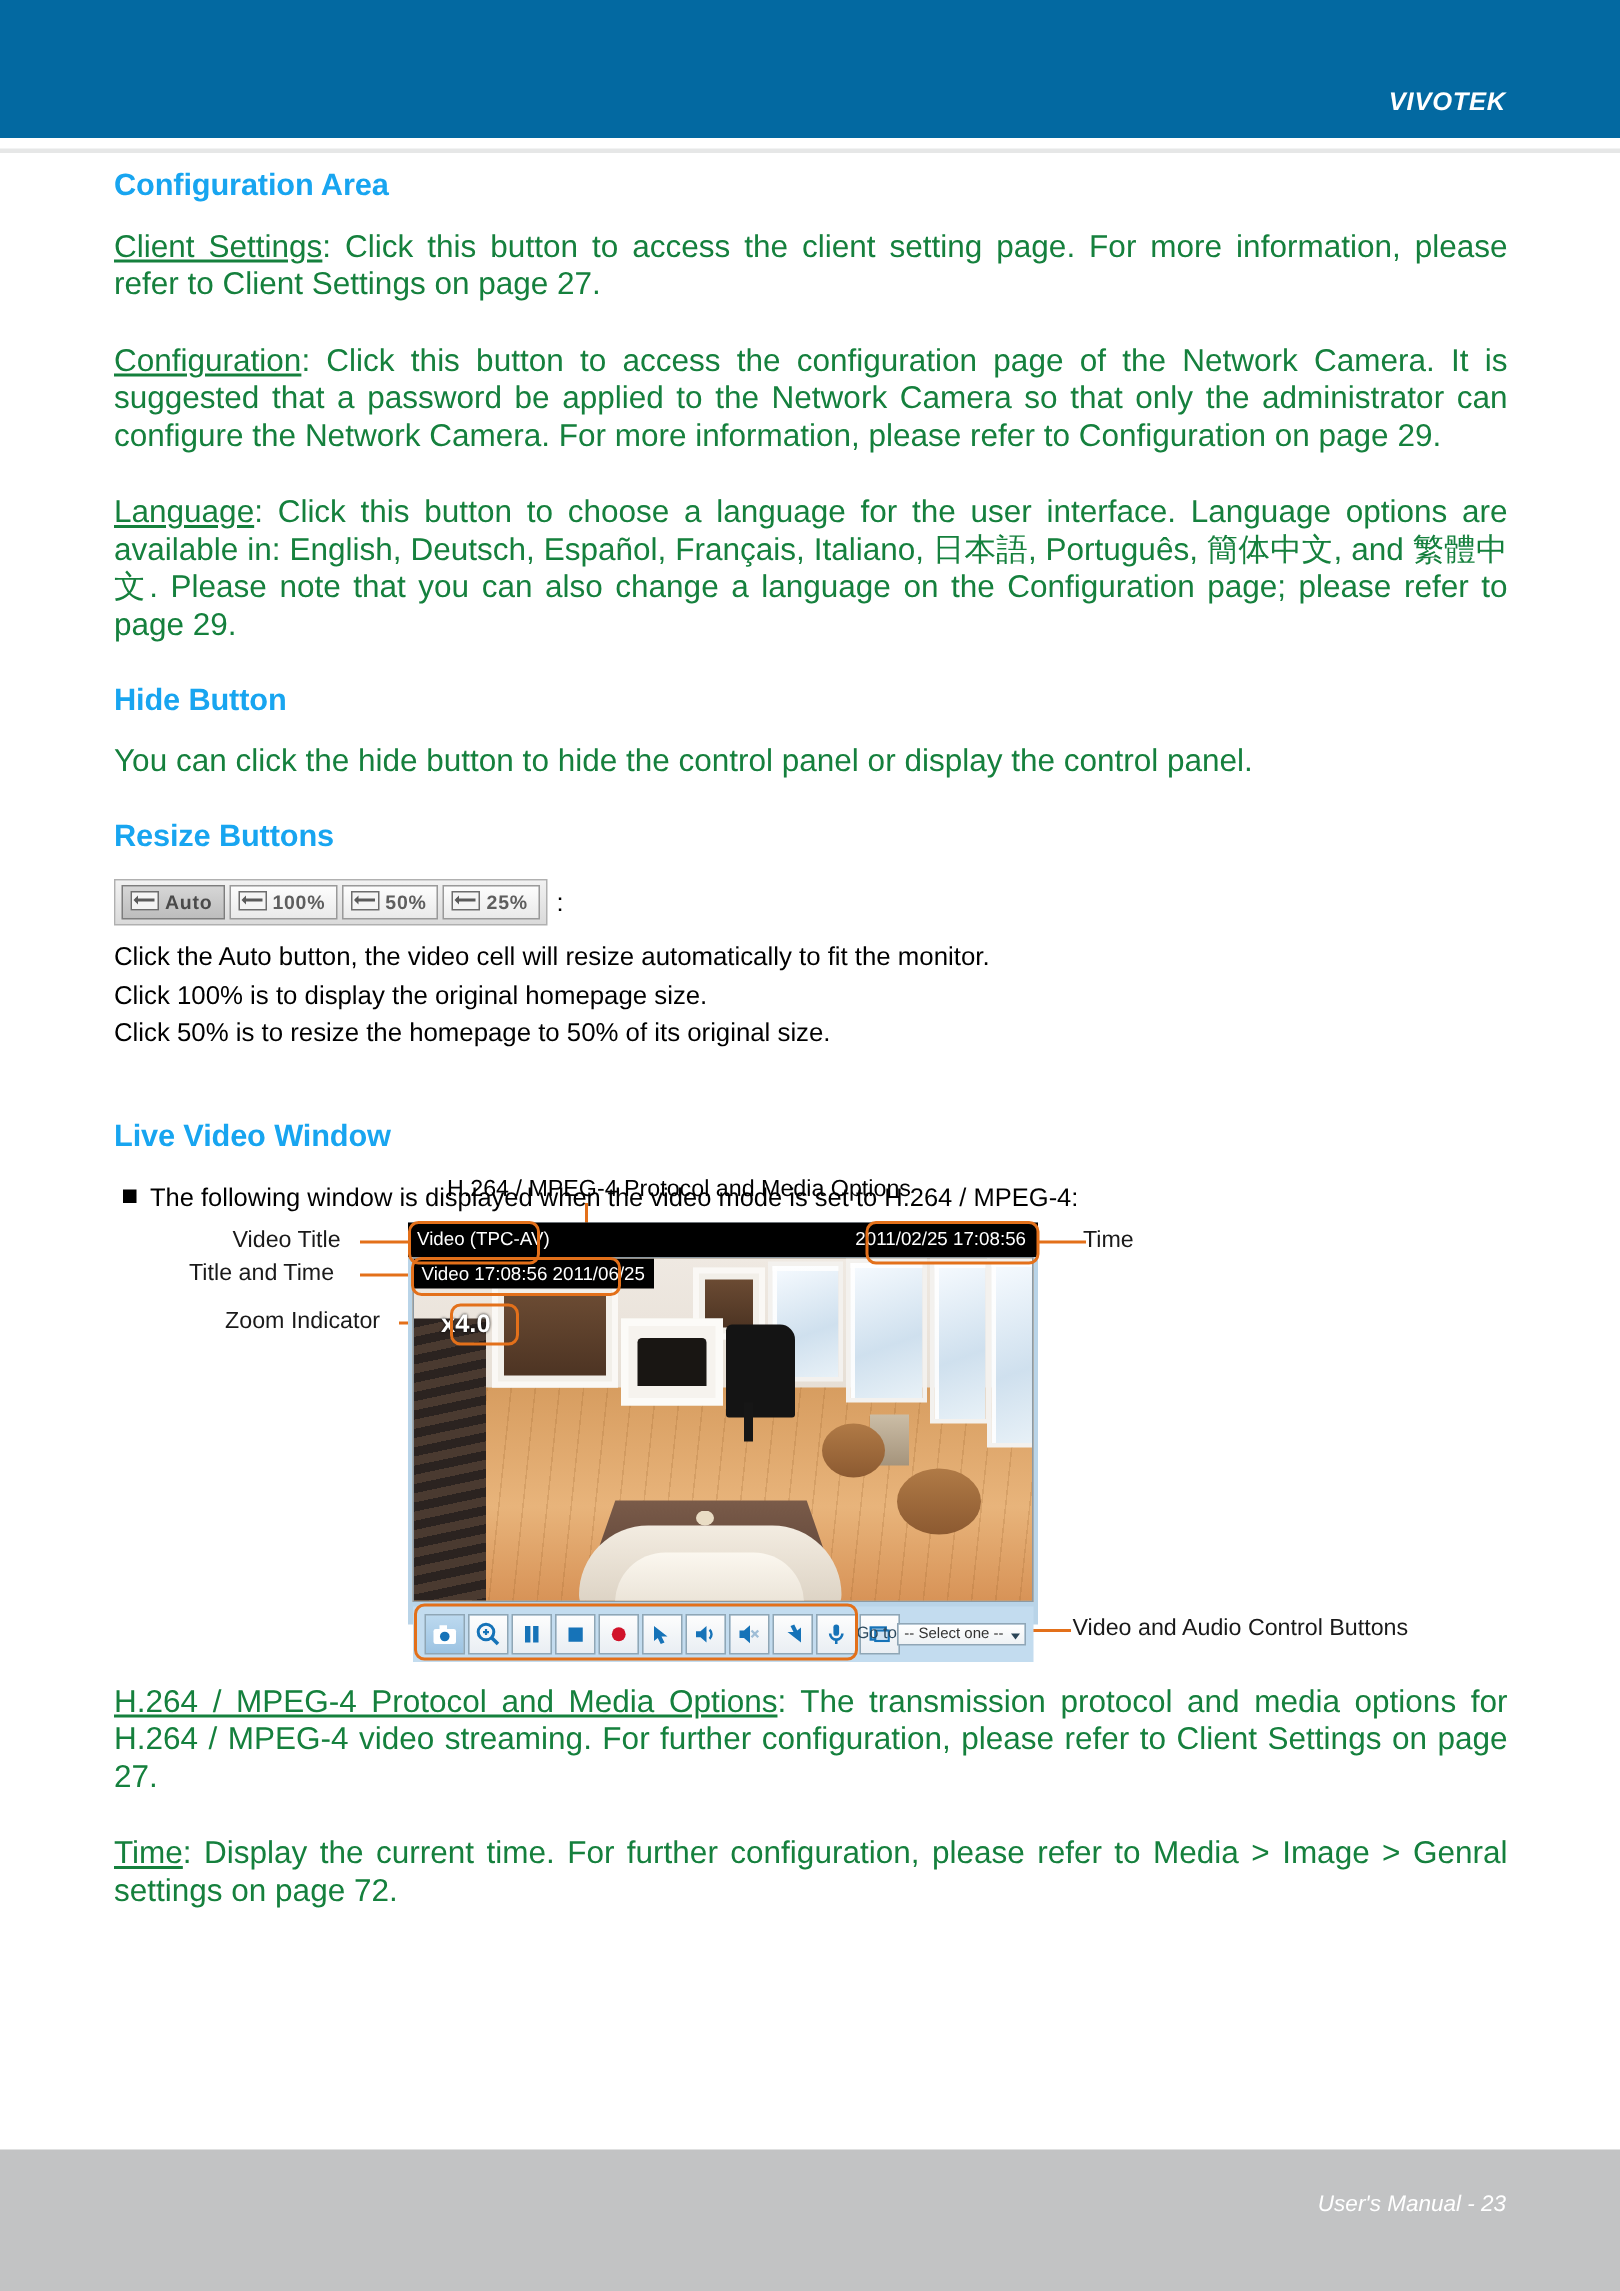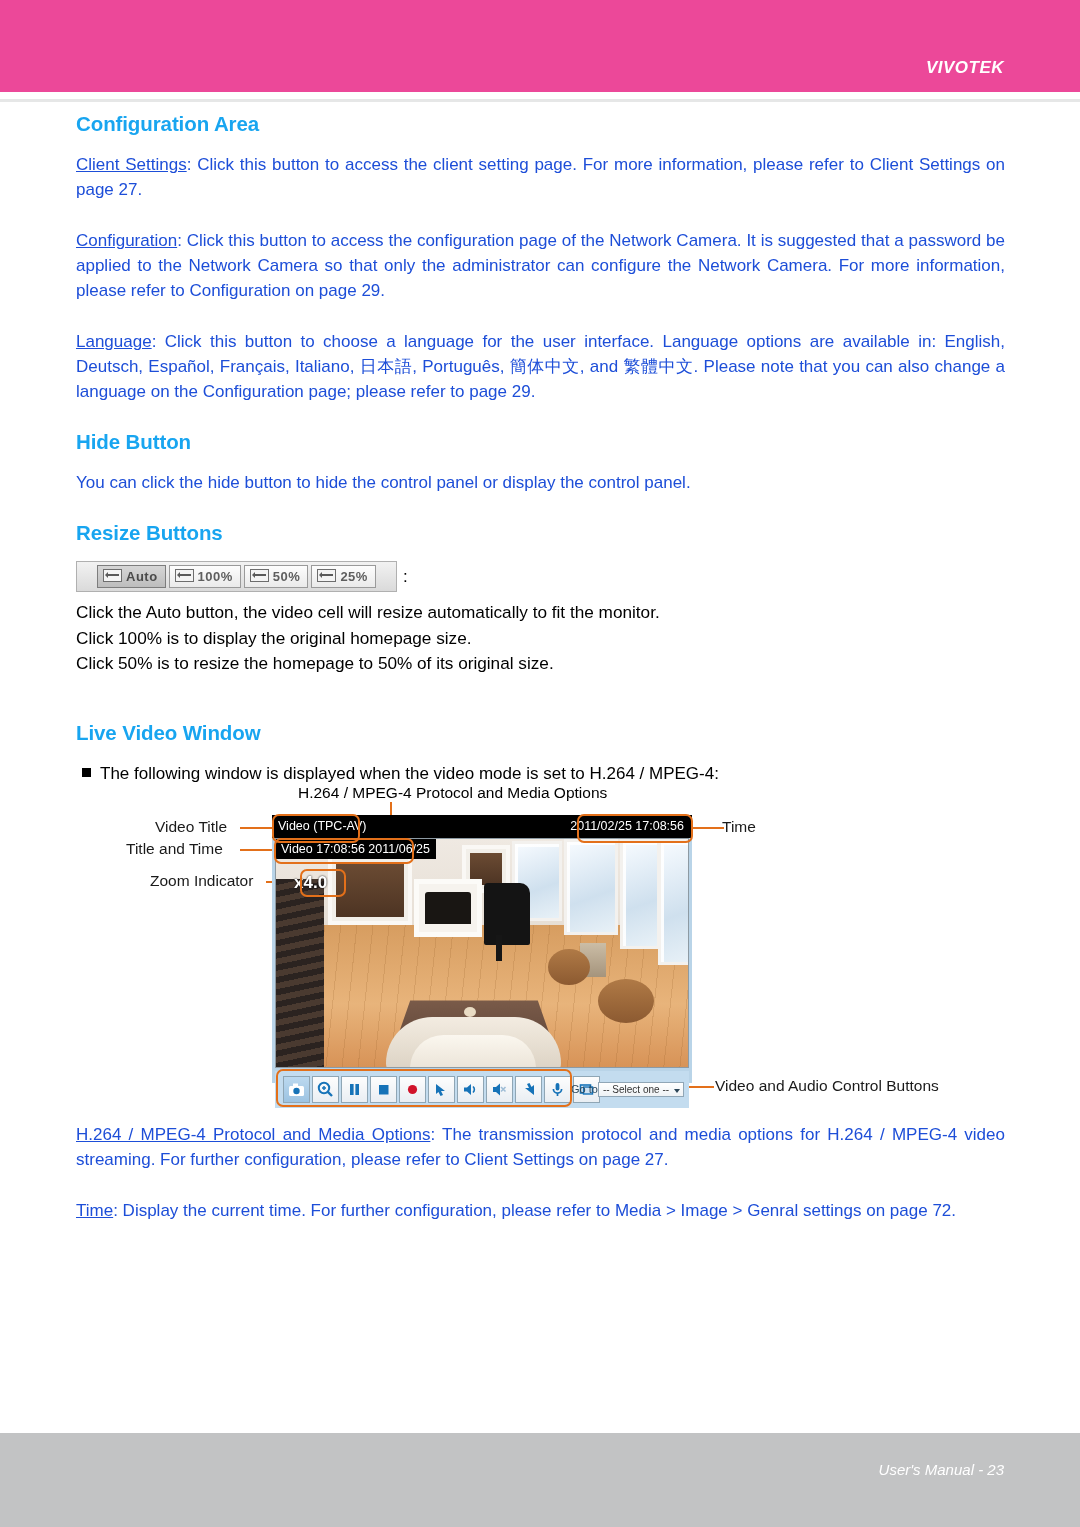--- a/index.html
+++ b/index.html
@@ -15,21 +15,21 @@
     overflow: hidden;
     color: #000;
   }
 
   
   .page-header {
     position: absolute;
     left: 0; top: 0;
     width: 1080px;
     height: 92px;
-    background: #ec4899;
+    background: #0369a1;
   }
   .brand {
     position: absolute;
     right: 76px;
     top: 58px;
     font-style: italic;
     font-weight: bold;
     font-size: 17px;
     letter-spacing: 0.5px;
     color: #ffffff;
@@ -53,25 +53,25 @@
   h2.section {
     color: #18a5f0;
     font-size: 20.5px;
     font-weight: bold;
     margin: 0 0 16px 0;
     letter-spacing: -0.1px;
   }
   .sec-gap-top { margin-top: 38px; }
 
   p.body {
-    font-size: 17px;
+    font-size: 21px;
     line-height: 25px;
     margin: 0 0 26px 0;
     text-align: justify;
-    color: #1d4ed8;
+    color: #15803d;
   }
   p.body.last { margin-bottom: 0; }
   .u { text-decoration: underline; }
 
   .lines {
     font-size: 17.2px;
     line-height: 25.5px;
   }
 
   .bullet-line {
@@ -85,21 +85,21 @@
     background: #000;
     margin-right: 9px;
     vertical-align: 2px;
   }
 
   
   .resize-bar {
     display: inline-block;
     background: linear-gradient(#f2f2f2, #dadada);
     border: 1px solid #b0b0b0;
-    padding: 3px 20px;
+    padding: 3px 4px;
     vertical-align: middle;
   }
   .rz-btn {
     display: inline-block;
     background: linear-gradient(#fdfdfd, #eaeaea);
     border: 1px solid #9a9a9a;
     padding: 3px 7px 3px 5px;
     margin-right: 3px;
     font-size: 13px;
     font-weight: bold;

